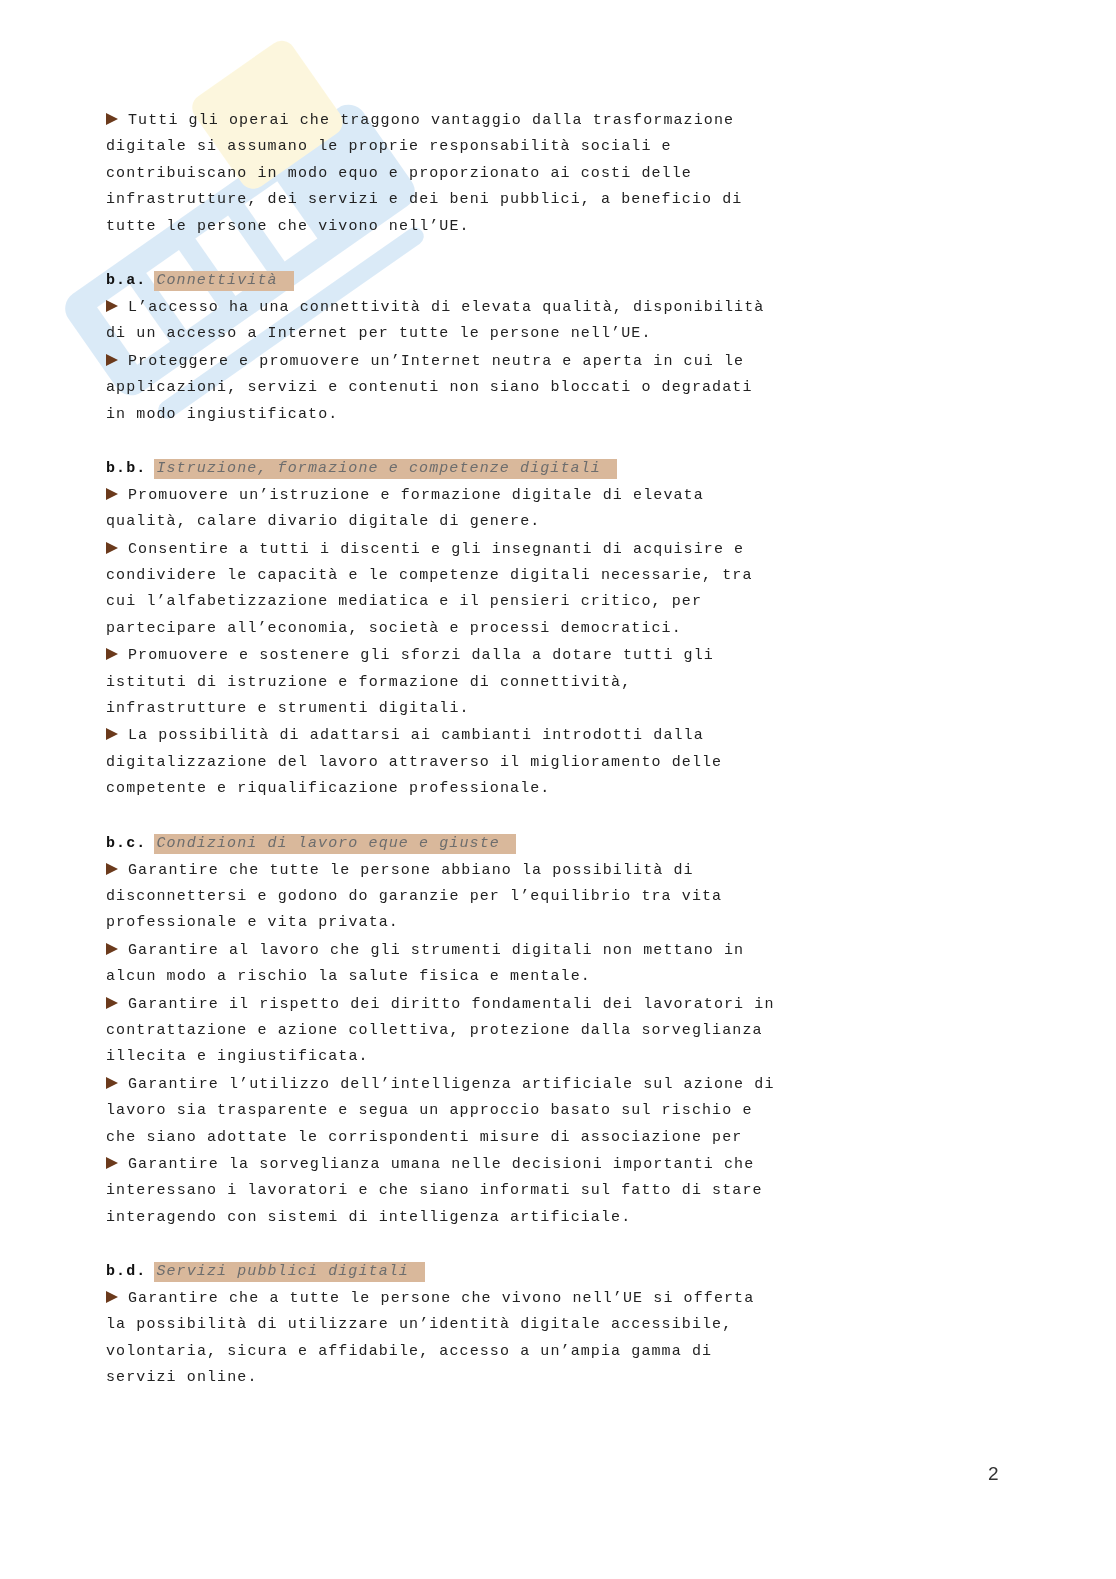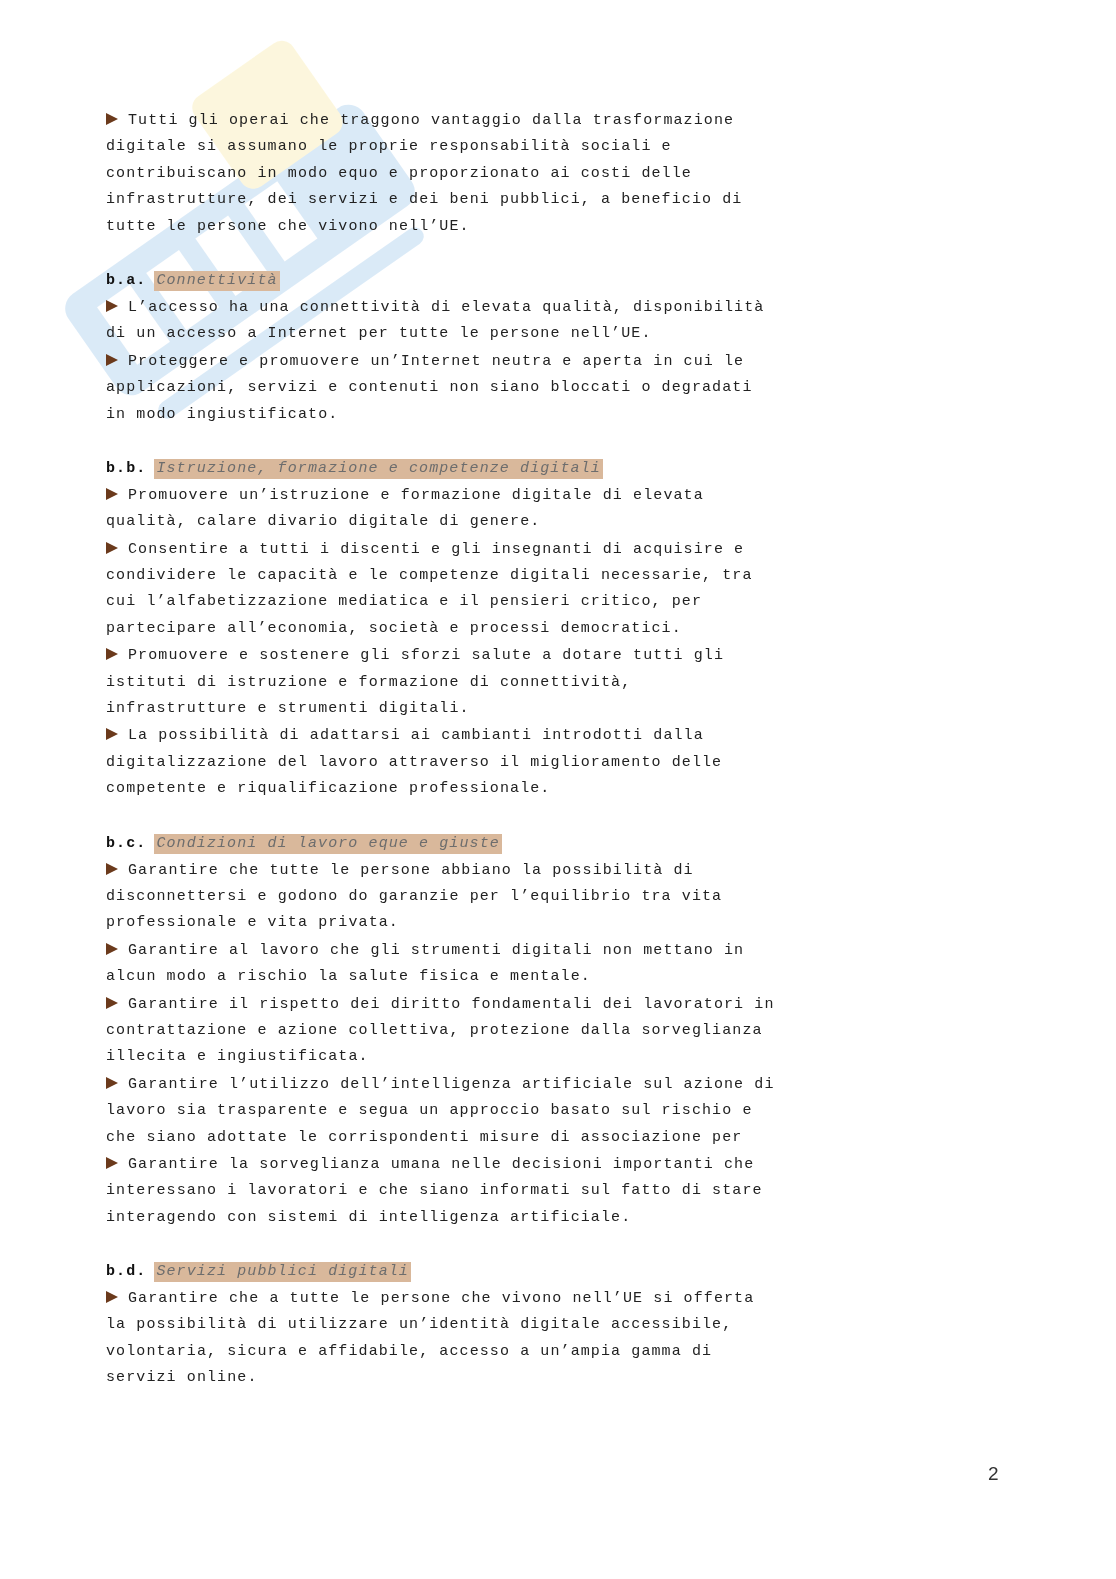--- a/index.html
+++ b/index.html
@@ -22,21 +22,21 @@
       display: inline-block; width: 0; height: 0;
       border-top: 6.5px solid transparent; border-bottom: 6.5px solid transparent;
       border-left: 12px solid #6b3a1c; margin-right: 10px; vertical-align: -1px;
     }
     .para { margin-bottom: 1px; }
     .gap { height: 26px; }
     .heading { height: 28px; line-height: 28px; white-space: pre; }
     .heading .num { font-weight: bold; color: #111111; margin-top: 20px; }
     .heading .title {
       font-style: italic; color: #6d6d6d; background: #d9b89b;
-      padding: 1px 2px 2px 2px; margin-left: 8px;
+      padding: 1px 16px 2px 2px; margin-left: 8px;
     }
     .pagenum {
       position: absolute; left: 988px; top: 1463px;
       font-family: "Liberation Sans", sans-serif; font-size: 19px; color: #333333;
     }
   </style>
 </head>
 <body>
 
 <div class="page">
@@ -81,21 +81,21 @@
           <div class="line"><span class="bullet-tri"></span><span>Promuovere un’istruzione e formazione digitale di elevata</span></div>
           <div class="line"><span>qualità, calare divario digitale di genere.</span></div>
         </div>
         <div class="para">
           <div class="line"><span class="bullet-tri"></span><span>Consentire a tutti i discenti e gli insegnanti di acquisire e</span></div>
           <div class="line"><span>condividere le capacità e le competenze digitali necessarie, tra</span></div>
           <div class="line"><span>cui l’alfabetizzazione mediatica e il pensieri critico, per</span></div>
           <div class="line"><span>partecipare all’economia, società e processi democratici.</span></div>
         </div>
         <div class="para">
-          <div class="line"><span class="bullet-tri"></span><span>Promuovere e sostenere gli sforzi salute a dotare tutti gli</span></div>
+          <div class="line"><span class="bullet-tri"></span><span>Promuovere e sostenere gli sforzi dalla a dotare tutti gli</span></div>
           <div class="line"><span>istituti di istruzione e formazione di connettività,</span></div>
           <div class="line"><span>infrastrutture e strumenti digitali.</span></div>
         </div>
         <div class="para">
           <div class="line"><span class="bullet-tri"></span><span>La possibilità di adattarsi ai cambianti introdotti dalla</span></div>
           <div class="line"><span>digitalizzazione del lavoro attraverso il miglioramento delle</span></div>
           <div class="line"><span>competente e riqualificazione professionale.</span></div>
         </div>
       </div>
       <div class="gap"></div>

